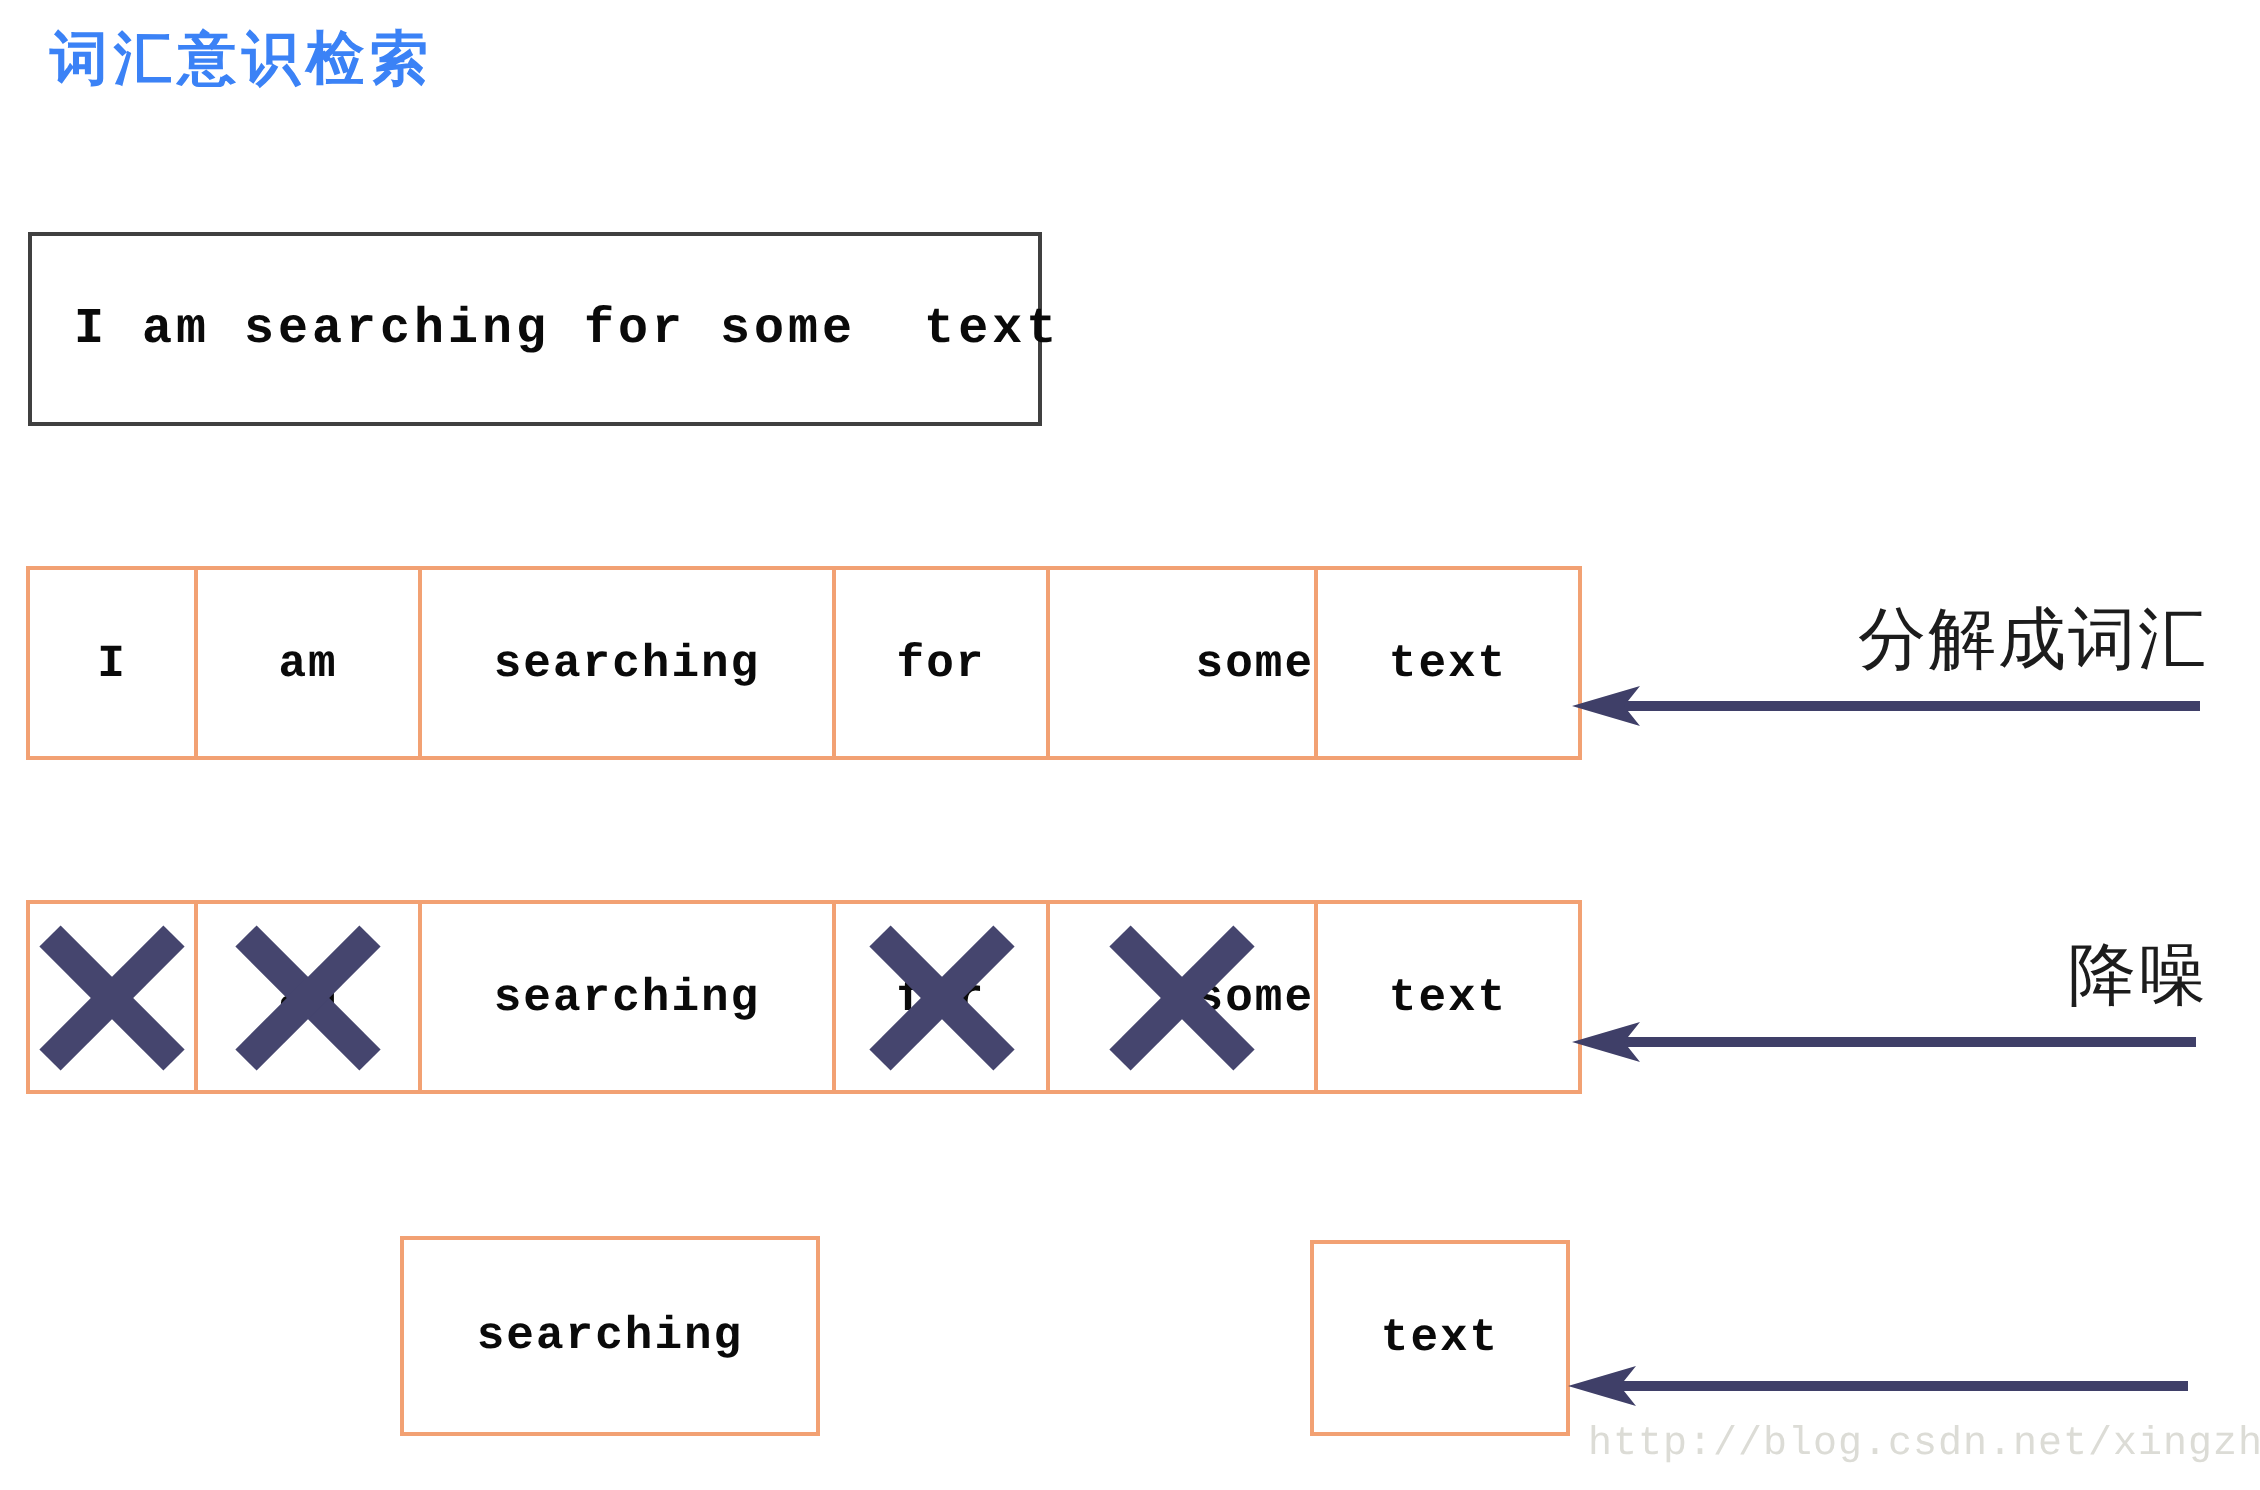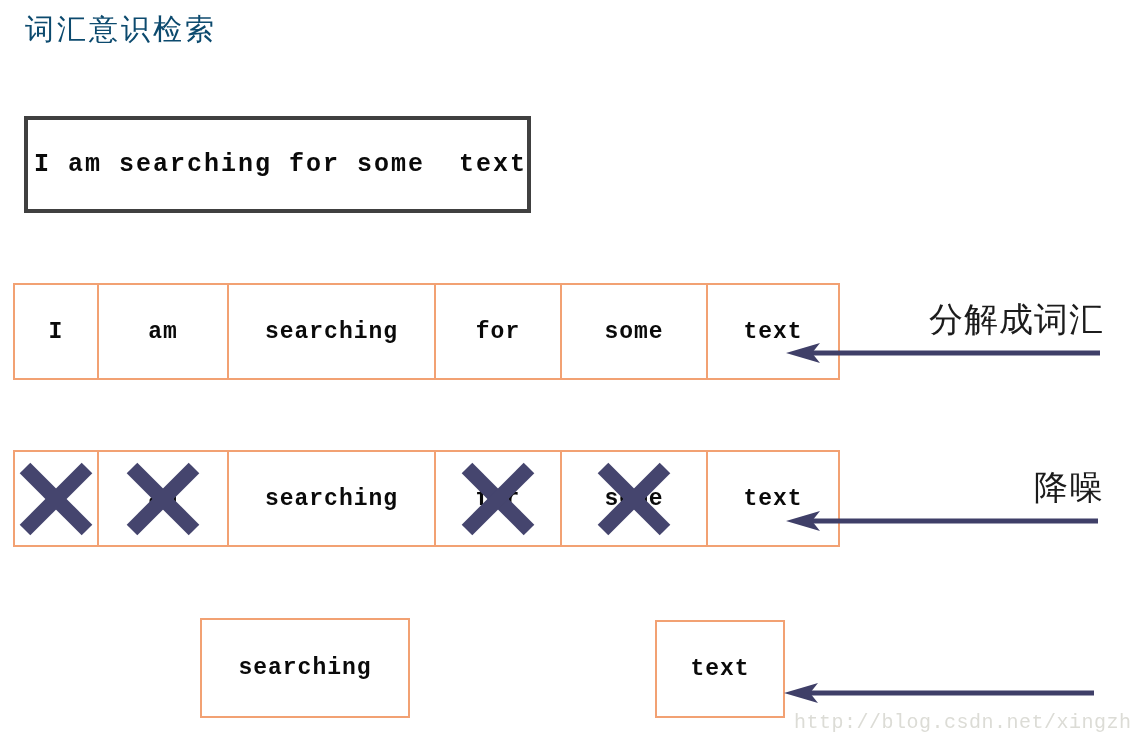--- a/index.html
+++ b/index.html
@@ -10,36 +10,35 @@
     height: 745px;
     background: #ffffff;
     overflow: hidden;
     font-family: "Liberation Sans", sans-serif;
   }
   .page-title {
     position: absolute;
     left: 25px;
     top: 10px;
     font-size: 29px;
-    font-weight: normal;
+    font-weight: bold;
     letter-spacing: 3px;
-    color: #0c4a6e;
+    color: #3b82f6;
     font-family: "Liberation Sans", sans-serif;
   }
   .sentence-box {
     position: absolute;
-    left: 24px;
+    left: 14px;
     top: 116px;
     width: 507px;
     height: 97px;
-    border: 4px solid #404040;
+    border: 2px solid #404040;
     display: flex;
     align-items: center;
     padding-left: 21px;
-    justify-content: flex-end;
   }
   .mono-text {
     font-family: "Liberation Mono", monospace;
     font-weight: bold;
     color: #0a0a0a;
     white-space: pre;
   }
   .sentence-box .mono-text { font-size: 25px; letter-spacing: 2px; }
   .token-row {
     position: absolute;
@@ -53,24 +52,24 @@
     border: 2px solid #f2a173;
     display: flex;
     align-items: center;
     justify-content: center;
     position: relative;
     background: transparent;
   }
   .cell + .cell { margin-left: -2px; }
   .cell .mono-text { font-size: 23px; letter-spacing: 1px; }
   .cw0 { width: 86px; }
-  .cw1 { width: 132px; }
+  .cw1 { width: 114px; }
   .cw2 { width: 209px; }
-  .cw3 { width: 128px; }
-  .cw4 { width: 148px; }
+  .cw3 { width: 109px; }
+  .cw4 { width: 136px; justify-content: flex-end; }
   .cw5 { width: 134px; }
   .x-overlay {
     position: absolute;
     left: 50%;
     top: 50%;
     transform: translate(-50%, -50%);
     pointer-events: none;
   }
   .stem-box {
     position: absolute;

